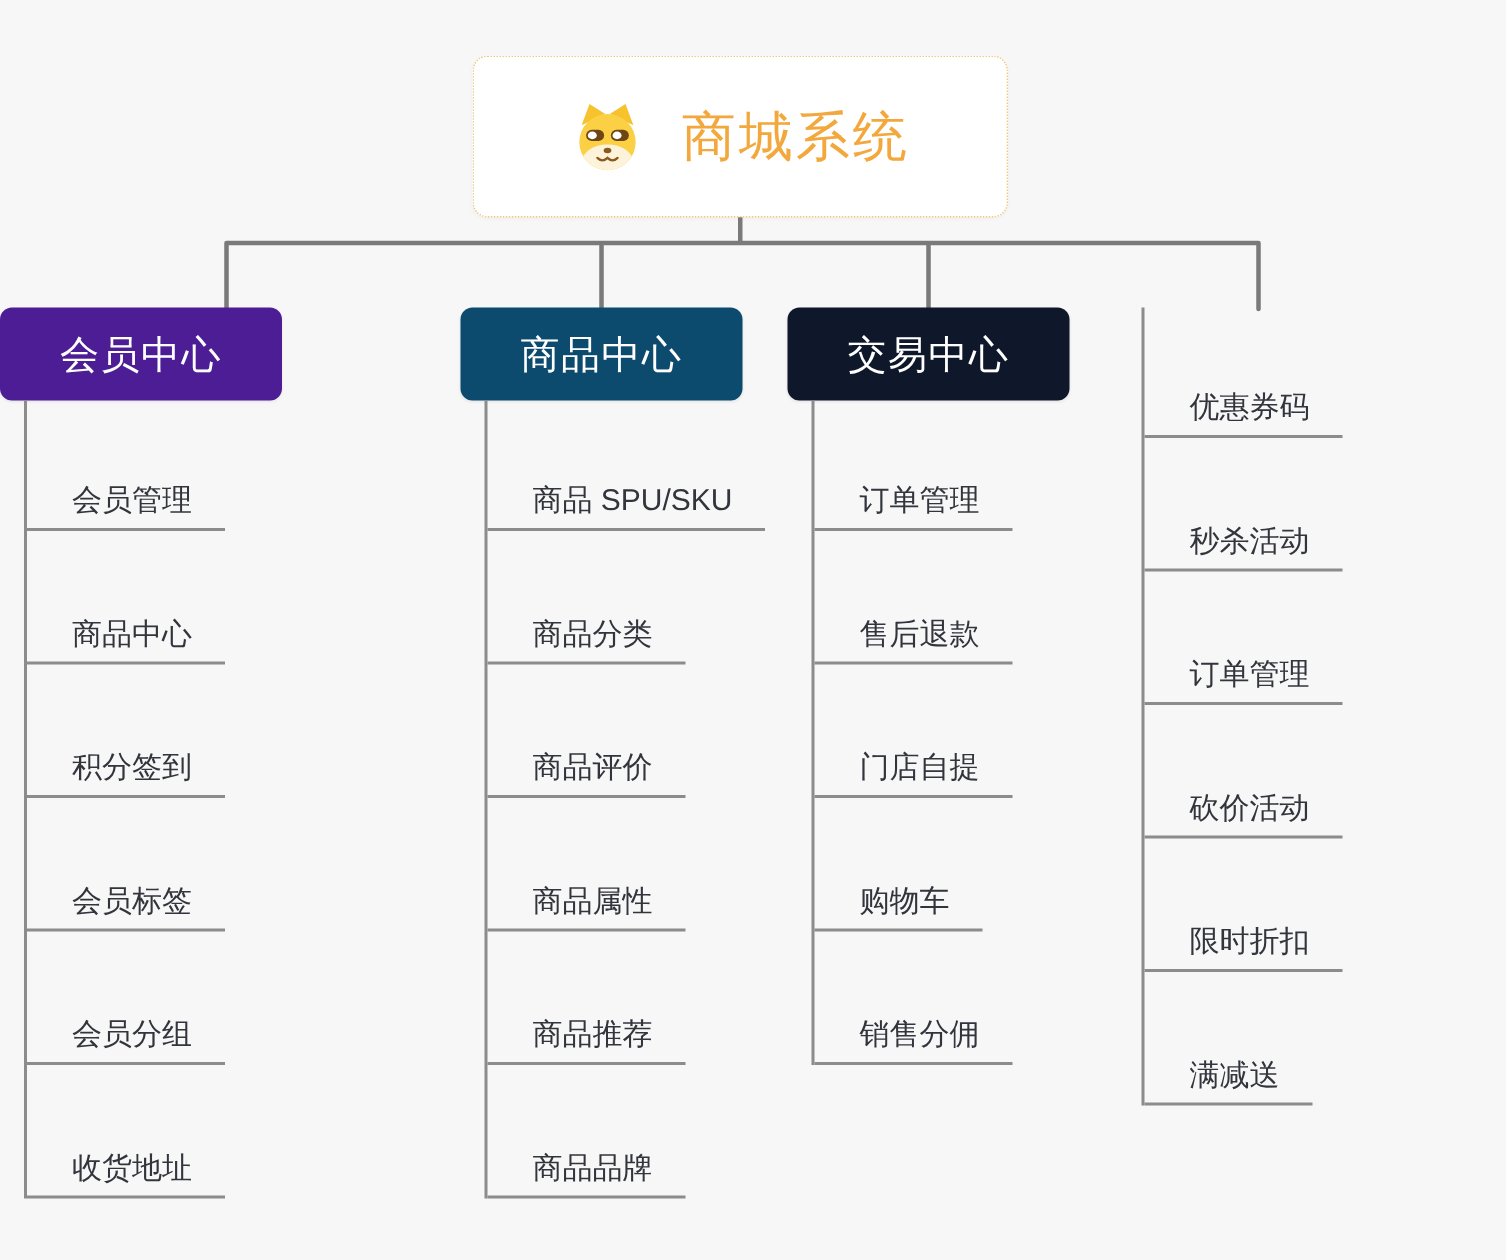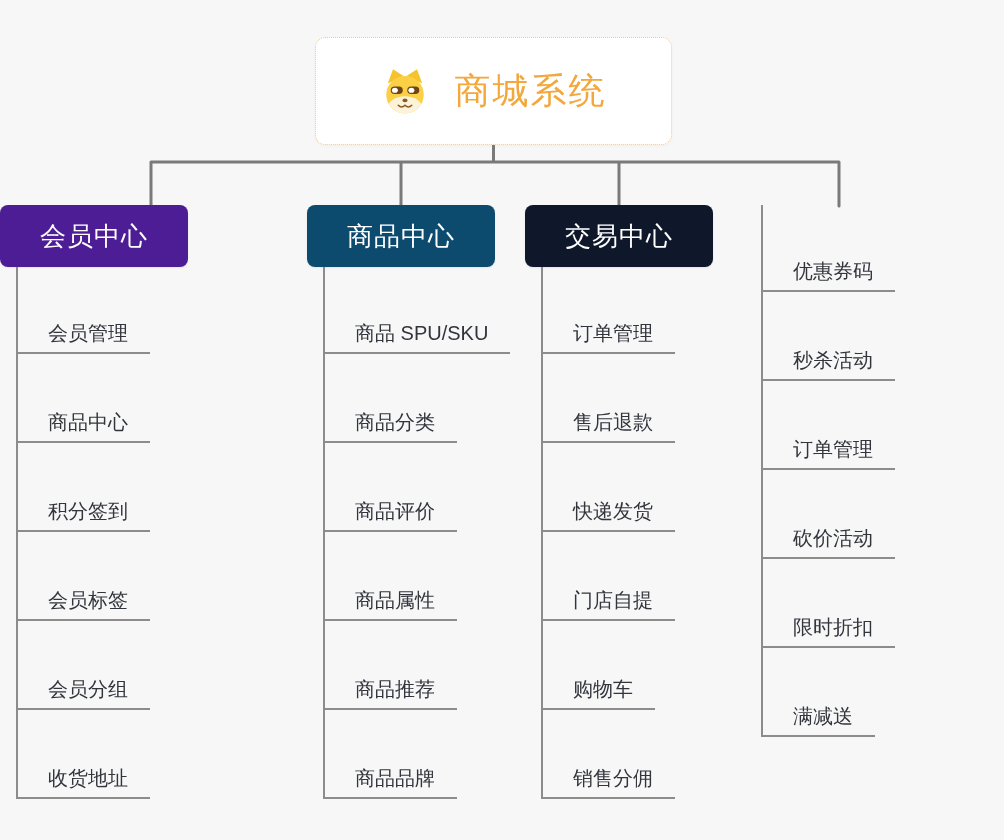--- a/index.html
+++ b/index.html
@@ -102,21 +102,20 @@
     </div>
   </div>
 
   <div class="branch">
     <div class="branch-header" style="background-color: #0f172a;">
       <span>交易中心</span>
     </div>
     <div class="leaf-list">
       <div class="leaf">订单管理</div>
       <div class="leaf">售后退款</div>
-      <div class="leaf">快递发货</div>
       <div class="leaf">门店自提</div>
       <div class="leaf">购物车</div>
       <div class="leaf">销售分佣</div>
     </div>
   </div>
 
   <div class="branch">
     <div class="leaf-list">
       <div class="leaf">优惠券码</div>
       <div class="leaf">秒杀活动</div>

